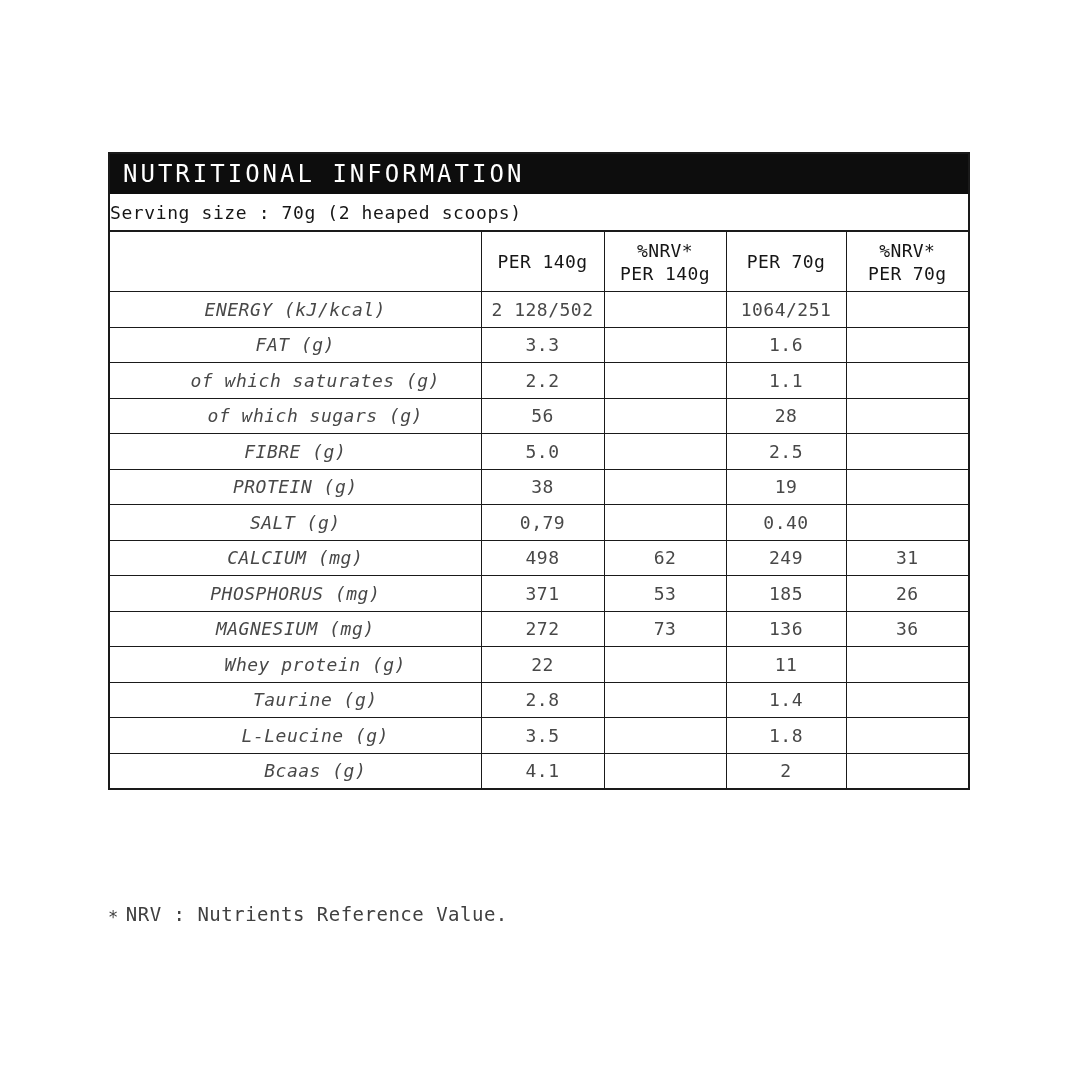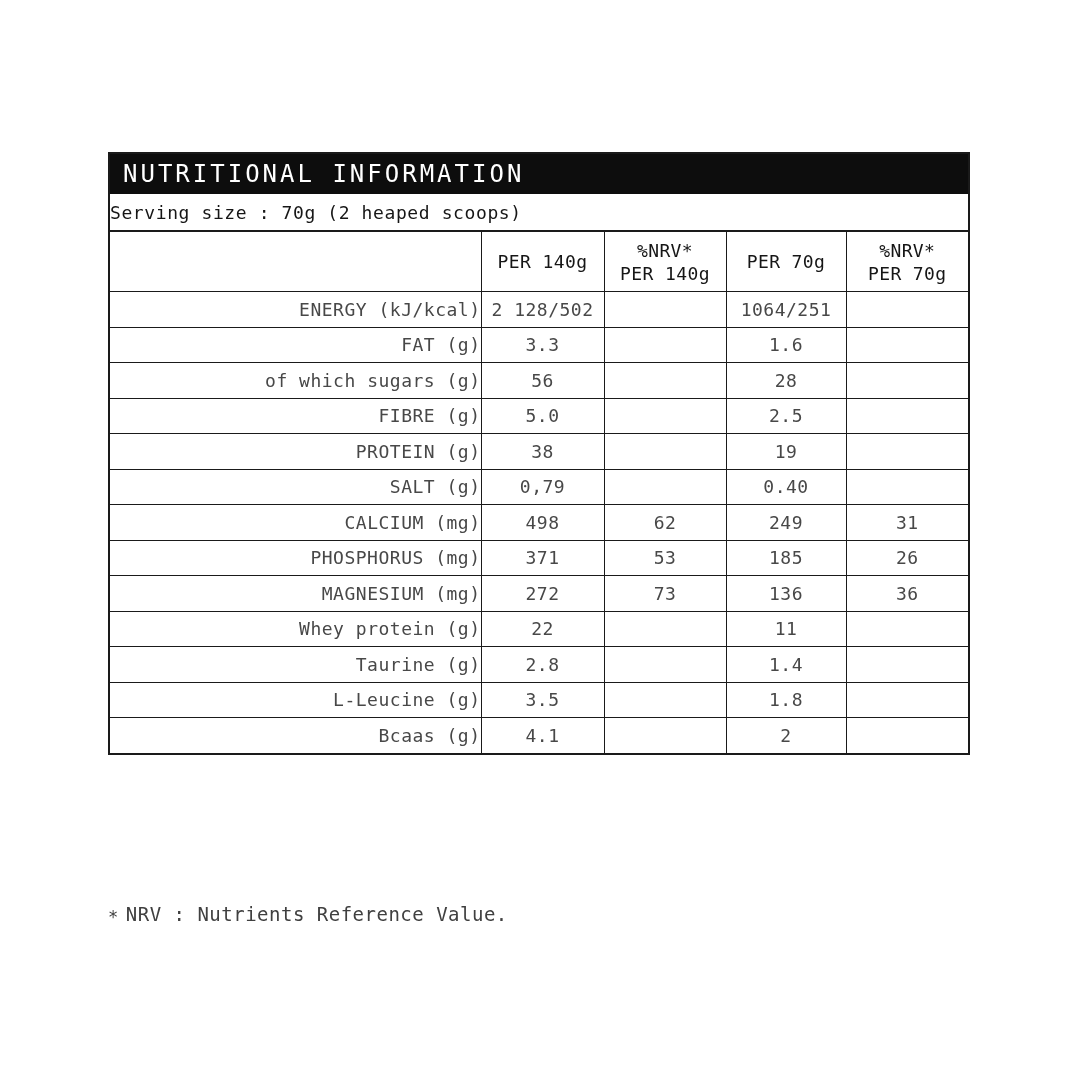--- a/index.html
+++ b/index.html
@@ -75,21 +75,21 @@
   }
   table.nutrition tbody td {
     height: 34.5px;
     font-size: 18px;
     letter-spacing: 0.5px;
     color: #484848;
     vertical-align: middle;
     white-space: nowrap;
     overflow: hidden;
   }
-  td.label { text-align: right; padding-left: 13px; }
+  td.label { text-align: center; padding-left: 13px; font-style: italic; }
   td.label.indent { padding-left: 40px; }
   td.value { text-align: center; }
   .footnote {
     position: absolute;
     left: 108px;
     top: 903px;
     font-size: 19px;
     letter-spacing: 0.5px;
     color: #404040;
     white-space: nowrap;
@@ -162,20 +162,27 @@
           <td class="value"></td>
         </tr>
         <tr>
           <td class="label">FAT (g)</td>
           <td class="value">3.3</td>
           <td class="value"></td>
           <td class="value">1.6</td>
           <td class="value"></td>
         </tr>
         <tr>
+          <td class="label indent">of which saturates (g)</td>
+          <td class="value">2.2</td>
+          <td class="value"></td>
+          <td class="value">1.1</td>
+          <td class="value"></td>
+        </tr>
+        <tr>
           <td class="label indent">of which sugars (g)</td>
           <td class="value">56</td>
           <td class="value"></td>
           <td class="value">28</td>
           <td class="value"></td>
         </tr>
         <tr>
           <td class="label">FIBRE (g)</td>
           <td class="value">5.0</td>
           <td class="value"></td>

